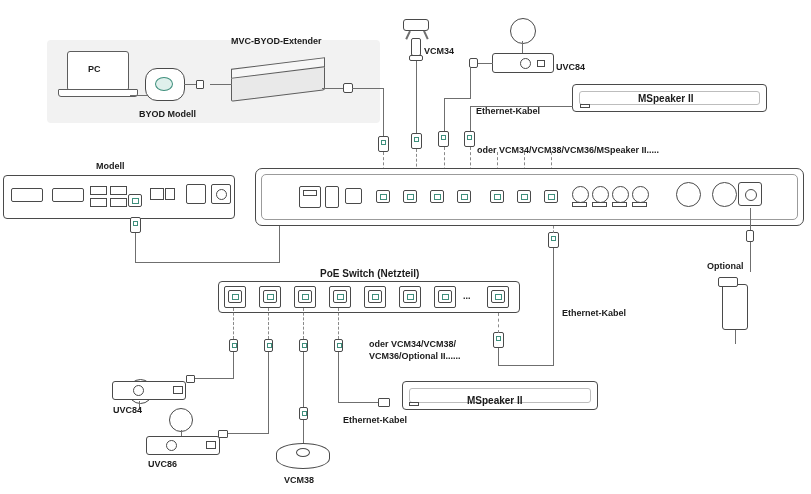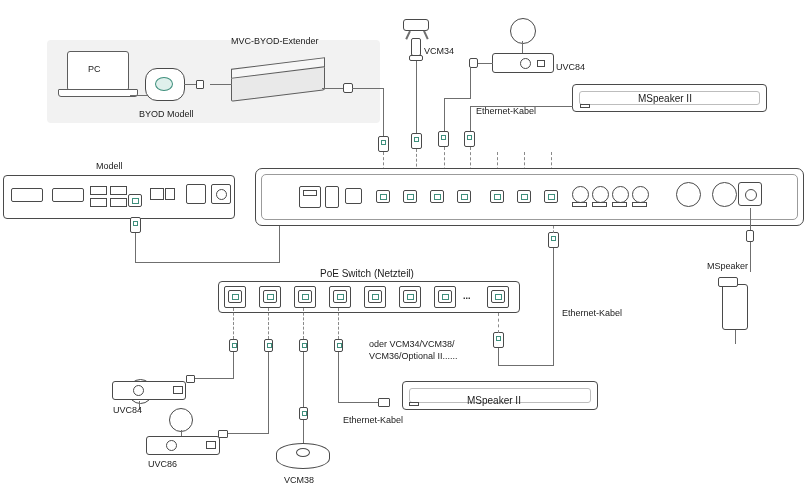--- a/index.html
+++ b/index.html
@@ -1,19 +1,19 @@
 <!DOCTYPE html>
 <html><head>
 <meta charset="utf-8">
 <style>
   html,body{margin:0;padding:0;background:#ffffff;}
   body{font-family:"Liberation Sans", sans-serif;}
   #stage{position:relative;width:811px;height:494px;overflow:hidden;background:#fff;}
-  .lbl{position:absolute;font-size:9px;color:#1b1b1b;white-space:nowrap;}
-  .lbl.b{font-weight:normal;}
+  .lbl{position:absolute;font-size:9px;color:#1b1b1b;white-space:nowrap;font-weight:bold;}
+  .lbl.b{font-weight:bold;}
   .box{position:absolute;box-sizing:border-box;}
   .ln{position:absolute;background:#6f6f6f;}
   .lnh{height:1px;}
   .lnv{width:1px;}
   .dash-v{position:absolute;width:0;border-left:1px dashed #8a8a8a;}
   
   .plug{position:absolute;width:11px;height:16px;border:1px solid #4a4a4a;border-radius:2px;background:#fff;box-sizing:border-box;}
   .plug:after{content:"";position:absolute;left:2px;top:3px;width:5px;height:5px;border:1px solid #3e8f7c;box-sizing:border-box;}
   .plug.small{width:9px;height:13px;}
   .port{position:absolute;width:14px;height:13px;border:1px solid #4a4a4a;border-radius:2px;background:#fff;box-sizing:border-box;}
@@ -115,20 +115,21 @@
 
   <div class="ln lnh" style="left:470px;top:106px;width:103px;"></div>
   <div class="ln lnv" style="left:470px;top:106px;height:25px;"></div>
   <div class="plug" style="left:464px;top:131px;"></div>
   <div class="dash-v" style="left:470px;top:147px;height:39px;"></div>
   <div class="lbl" style="left:476px;top:106px;">Ethernet-Kabel</div>
 
   <div class="dash-v" style="left:497px;top:152px;height:34px;"></div>
   <div class="dash-v" style="left:524px;top:152px;height:34px;"></div>
   <div class="dash-v" style="left:551px;top:152px;height:34px;"></div>
+  <div class="lbl" style="left:477px;top:145px;">oder VCM34/VCM38/VCM36/MSpeaker II.....</div>
 
   <div class="box" id="bar">
     <div class="inner"></div>
   </div>
 
   <div class="box" style="left:299px;top:186px;width:22px;height:22px;border:1.1px solid #4a4a4a;border-radius:2px;background:#fff;"></div>
   <div class="box" style="left:303px;top:190px;width:14px;height:6px;border:1px solid #4a4a4a;background:#fff;"></div>
   <div class="box" style="left:325px;top:186px;width:14px;height:22px;border:1.1px solid #4a4a4a;border-radius:2px;background:#fff;"></div>
   <div class="box" style="left:345px;top:188px;width:17px;height:16px;border:1.1px solid #4a4a4a;border-radius:2px;background:#fff;"></div>
 
@@ -163,21 +164,21 @@
   <div class="box" style="left:612px;top:202px;width:15px;height:5px;border:1px solid #4a4a4a;"></div>
   <div class="box" style="left:632px;top:202px;width:15px;height:5px;border:1px solid #4a4a4a;"></div>
   <div class="circ" style="left:676px;top:182px;width:23px;height:23px;"></div>
   <div class="circ" style="left:712px;top:182px;width:23px;height:23px;"></div>
   <div class="box" style="left:738px;top:182px;width:24px;height:24px;border:1.1px solid #4a4a4a;border-radius:3px;background:#fff;"></div>
   <div class="circ" style="left:745px;top:189px;width:10px;height:10px;"></div>
 
   <div class="ln lnv" style="left:750px;top:208px;height:22px;"></div>
   <div class="tiny" style="left:746px;top:230px;width:8px;height:12px;border-radius:2px;"></div>
   <div class="ln lnv" style="left:750px;top:242px;height:30px;"></div>
-  <div class="lbl" style="left:707px;top:261px;">MSpeaker</div>
+  <div class="lbl" style="left:707px;top:261px;">Optional</div>
   <div class="box" id="psu"></div>
   <div class="ln lnv" style="left:735px;top:330px;height:14px;"></div>
   <div class="box" style="left:718px;top:277px;width:20px;height:10px;border:1.2px solid #4a4a4a;border-radius:2px;background:#fff;"></div>
 
   <div class="box" id="mcore"></div>
   <div class="lbl b" style="left:96px;top:161px;">Modell</div>
   <div class="hdmi" style="left:11px;top:188px;width:30px;height:12px;"></div>
   <div class="hdmi" style="left:52px;top:188px;width:30px;height:12px;"></div>
   <div class="usb" style="left:90px;top:186px;width:15px;height:7px;"></div>
   <div class="usb" style="left:90px;top:198px;width:15px;height:7px;"></div>

